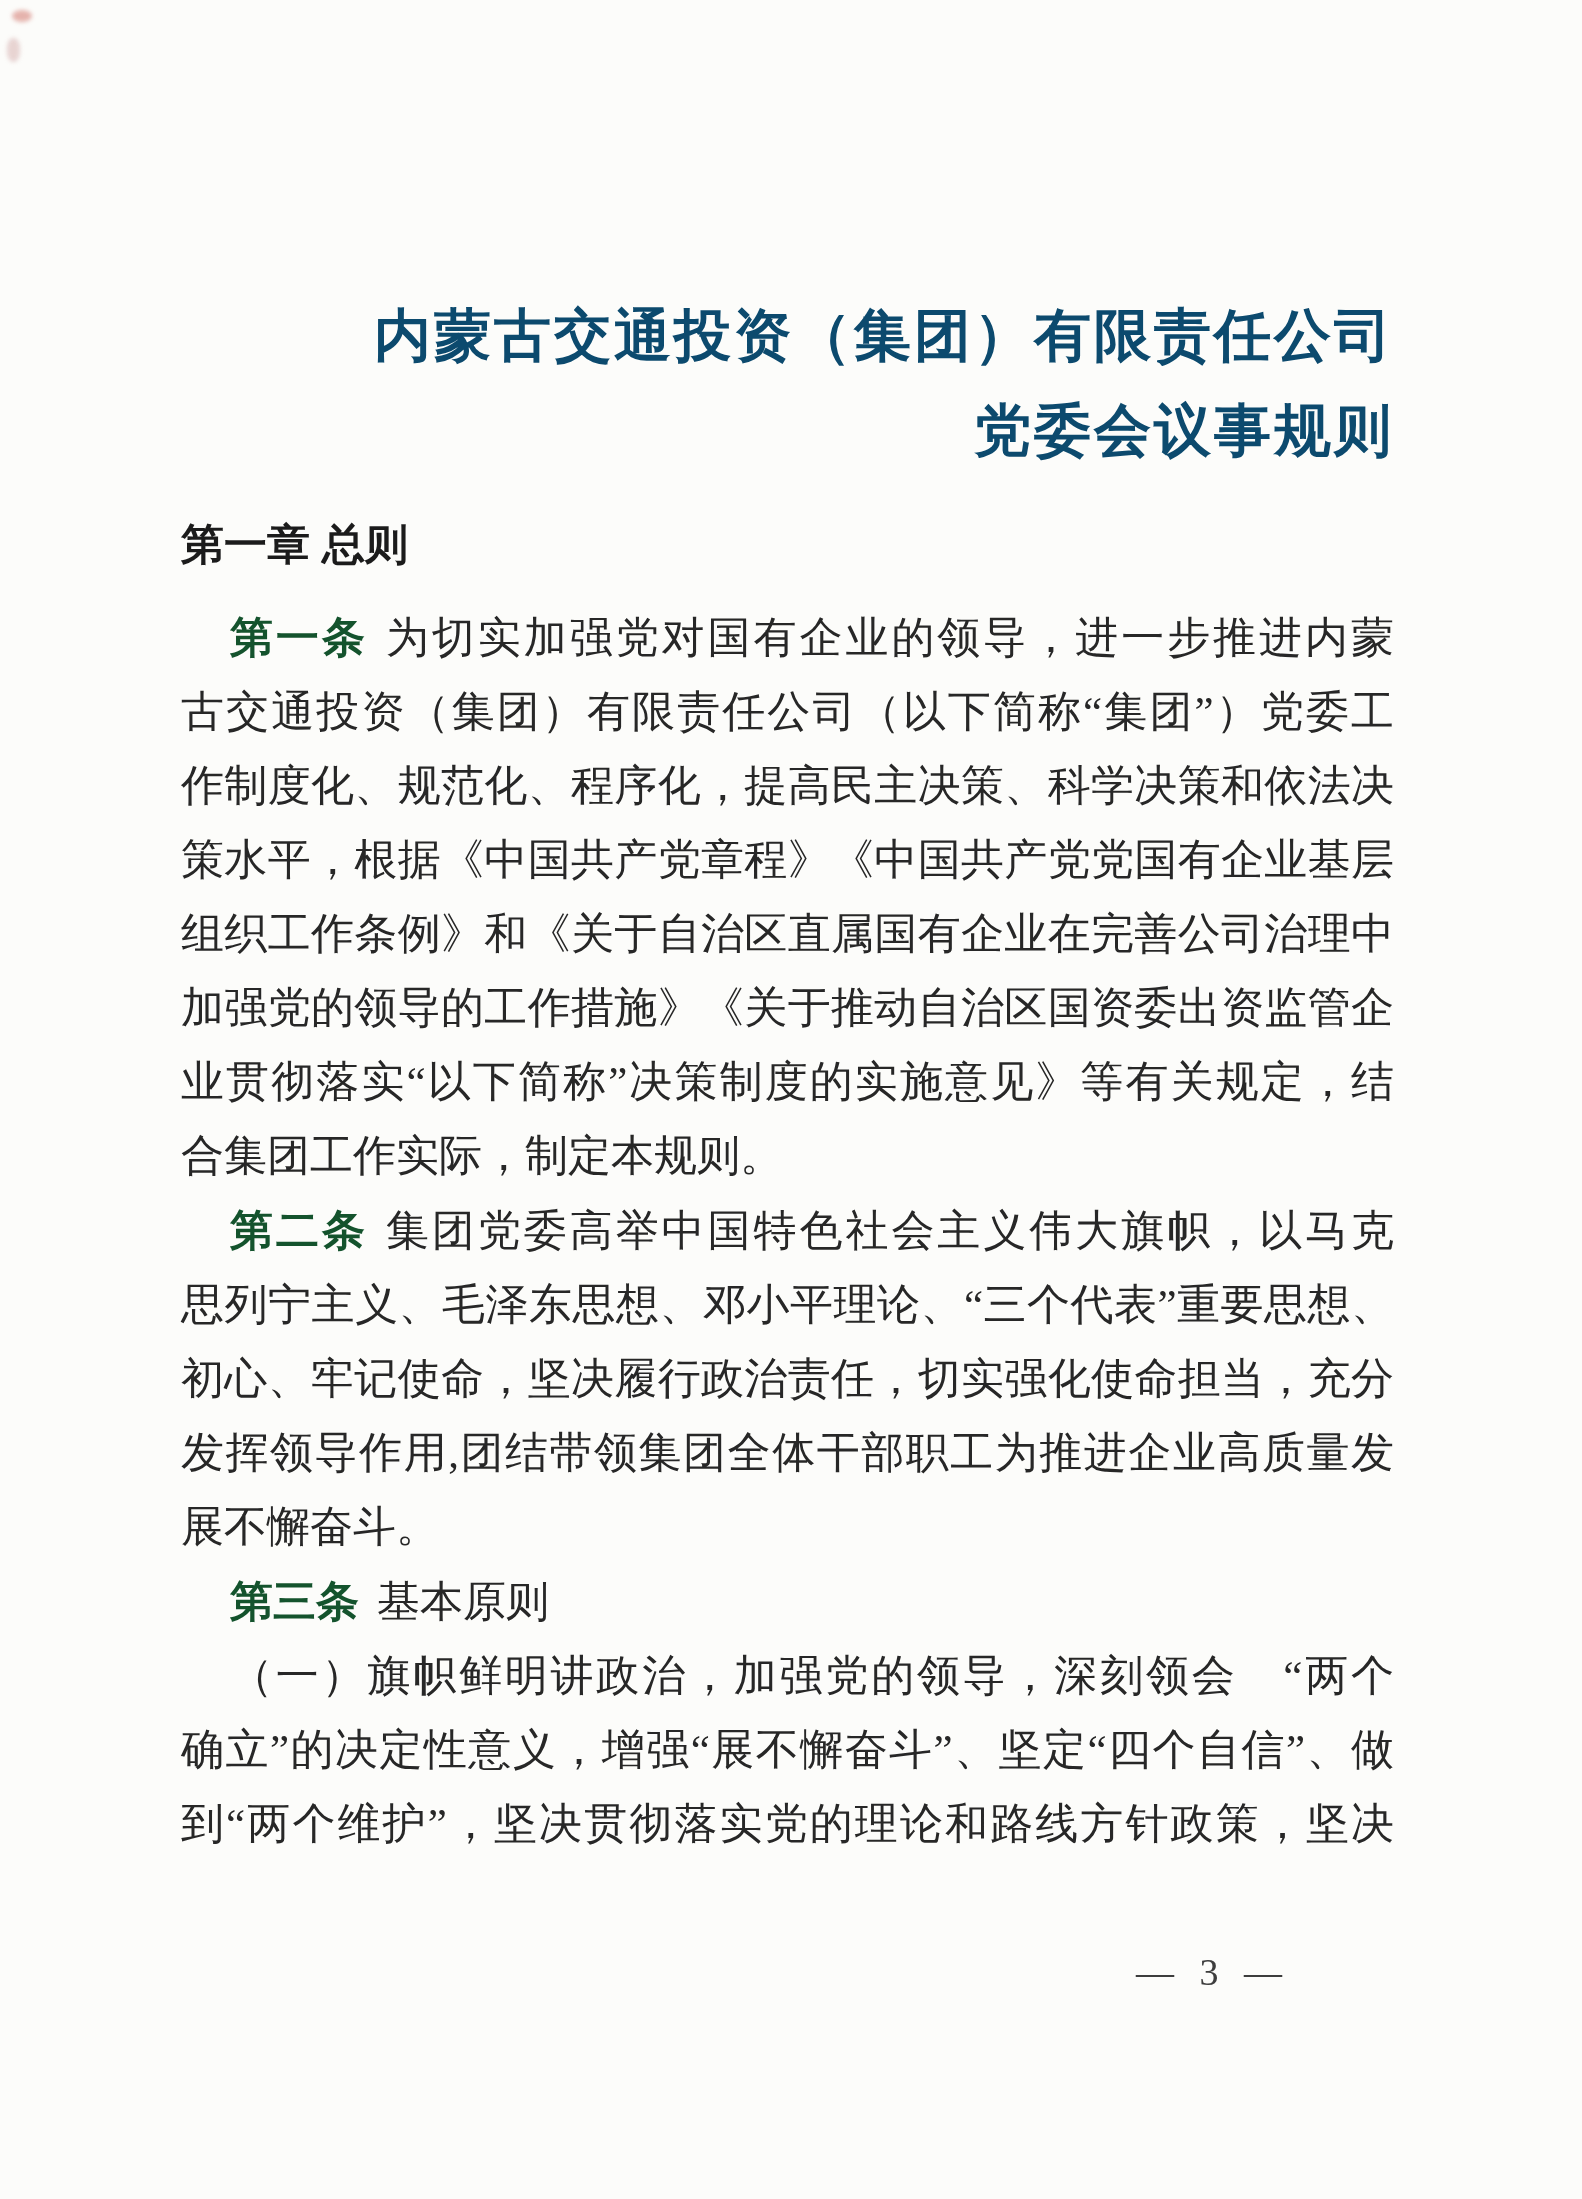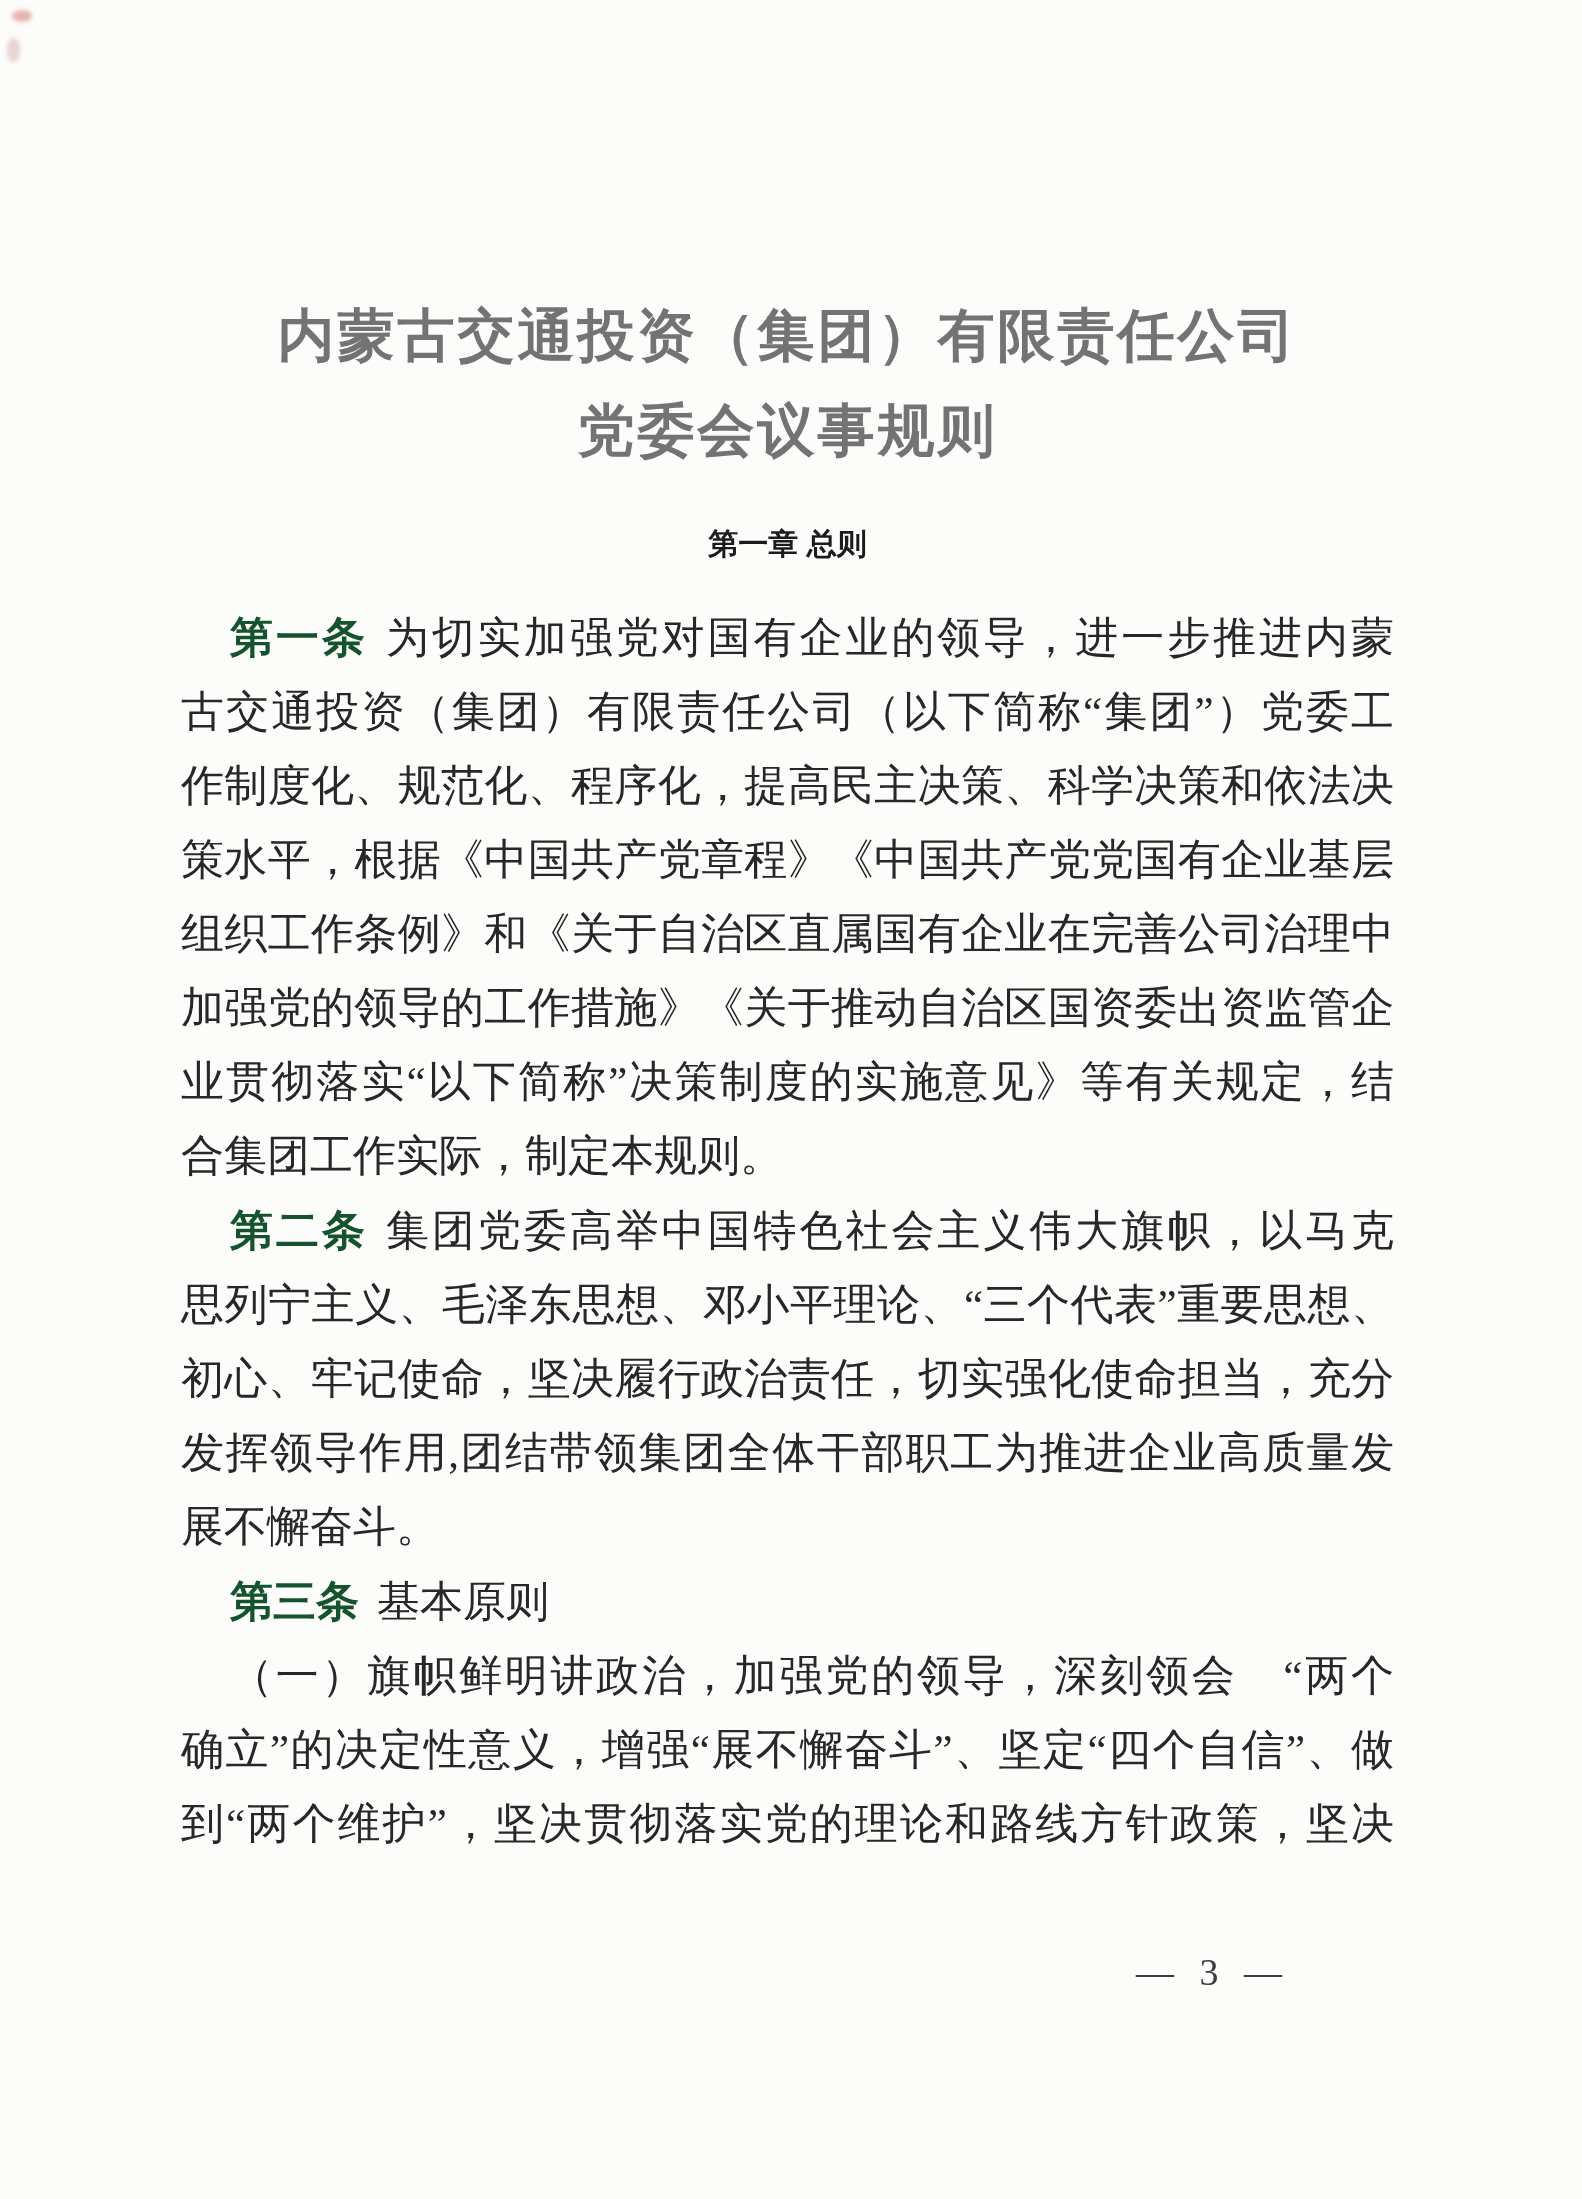--- a/index.html
+++ b/index.html
@@ -25,33 +25,32 @@
   }
   .speck-b {
     position: absolute; left: 7px; top: 38px;
     width: 13px; height: 24px;
     background: rgba(185, 120, 118, 0.30);
     border-radius: 45%;
     filter: blur(2px);
   }
   .doc-title {
     margin: 288px 188px 0 181px;
-    text-align: center;
+    text-align: right;
     font-weight: bold;
     font-size: 57px;
     line-height: 95px;
     letter-spacing: 3px;
-    color: #737373;
+    color: #0c4a6e;
   }
   .chapter-heading {
     margin: 36px 188px 0 181px;
-    text-align: center;
     font-family: "Liberation Sans", "DejaVu Sans", sans-serif;
     font-weight: 700;
-    font-size: 30px;
+    font-size: 43px;
     line-height: 60px;
     color: #1b1b1b;
   }
   .doc-body {
     margin: 26px 188px 0 181px;
     font-size: 43px;
     line-height: 74px;
     color: #272727;
   }
   .line {

